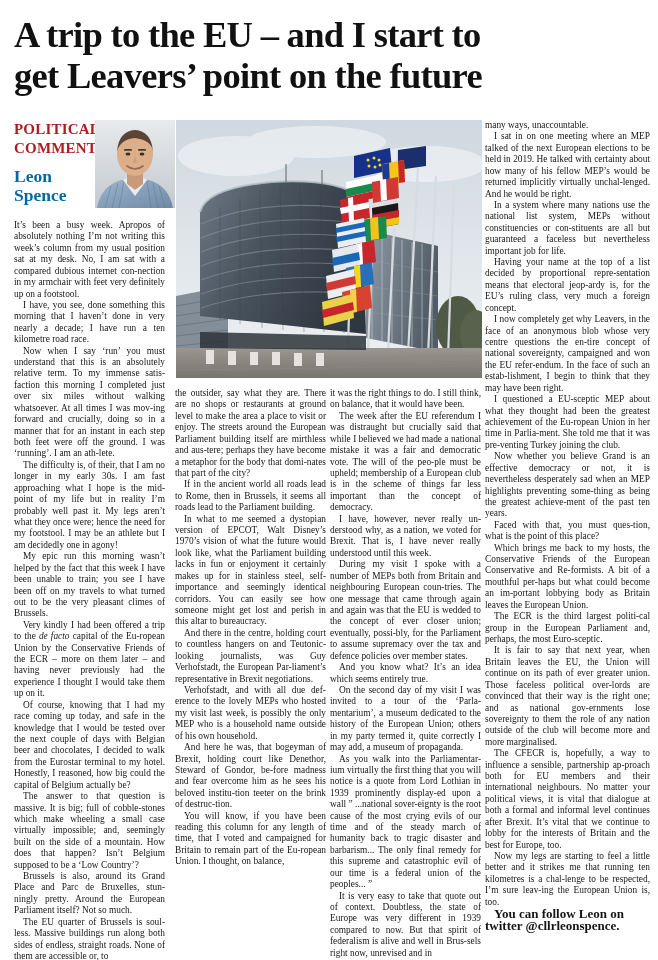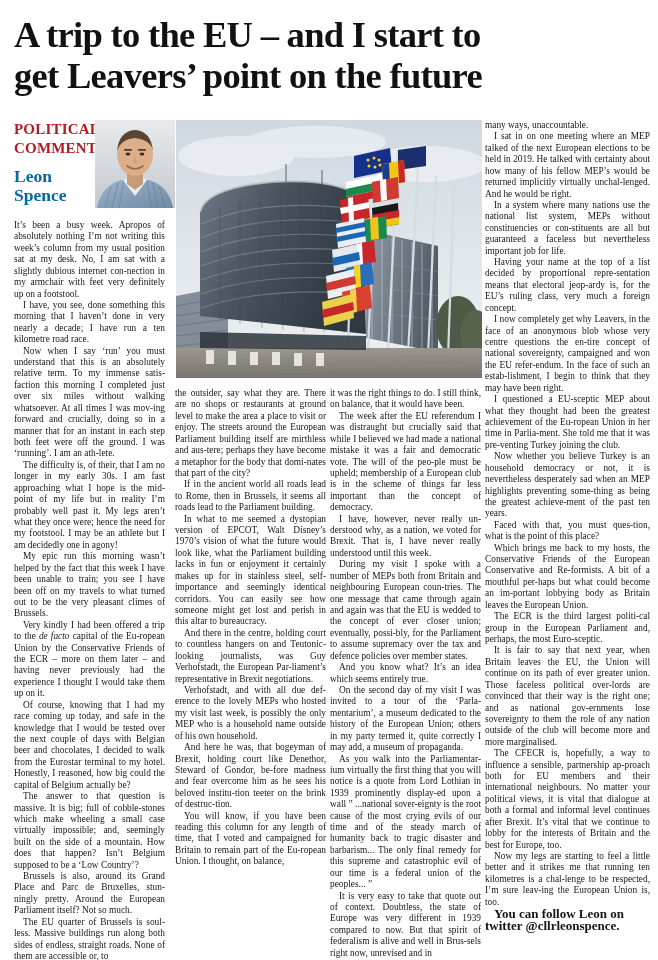--- a/index.html
+++ b/index.html
@@ -364,21 +364,21 @@
           <rect x="140" y="233" width="8" height="13"></rect>
         </g>
 
         <path d="M24 212 L190 216 L190 230 L24 228 Z" fill="#2b333a" opacity="0.85"></path>
       </svg>
     </div>
   </div>
 
   <div class="columns">
     <div class="col" id="col1">
-        <p class="noindent">It’s been a busy week. Apropos of absolutely nothing I’m not writing this week’s column from my usual position sat at my desk. No, I am sat with a slightly dubious internet con-nection in my armchair with feet very definitely up on a footstool.</p>
+        <p class="noindent">It’s been a busy week. Apropos of absolutely nothing I’m not writing this week’s column from my usual position sat at my desk. No, I am sat with a compared dubious internet con-nection in my armchair with feet very definitely up on a footstool.</p>
         <p>I have, you see, done something this morning that I haven’t done in very nearly a decade; I have run a ten kilometre road race.</p>
         <p>Now when I say ‘run’ you must understand that this is an absolutely relative term. To my immense satis-faction this morning I completed just over six miles without walking whatsoever. At all times I was mov-ing forward and crucially, doing so in a manner that for an instant in each step both feet were off the ground. I was ‘running’. I am an ath-lete.</p>
         <p>The difficulty is, of their, that I am no longer in my early 30s. I am fast approaching what I hope is the mid-point of my life but in reality I’m probably well past it. My legs aren’t what they once were; hence the need for my footstool. I may be an athlete but I am decidedly one in agony!</p>
         <p>My epic run this morning wasn’t helped by the fact that this week I have been unable to train; you see I have been off on my travels to what turned out to be the very pleasant climes of Brussels.</p>
         <p>Very kindly I had been offered a trip to the <i>de facto</i> capital of the Eu-ropean Union by the Conservative Friends of the ECR – more on them later – and having never previously had the experience I thought I would take them up on it.</p>
         <p>Of course, knowing that I had my race coming up today, and safe in the knowledge that I would be tested over the next couple of days with Belgian beer and chocolates, I decided to walk from the Eurostar terminal to my hotel. Honestly, I reasoned, how big could the capital of Belgium actually be?</p>
         <p>The answer to that question is massive. It is big; full of cobble-stones which make wheeling a small case virtually impossible; and, seemingly built on the side of a mountain. How does that happen? Isn’t Belgium supposed to be a ‘Low Country’?</p>
         <p>Brussels is also, around its Grand Place and Parc de Bruxelles, stun-ningly pretty. Around the European Parliament itself? Not so much.</p>
         <p>The EU quarter of Brussels is soul-less. Massive buildings run along both sides of endless, straight roads. None of them are accessible or, to</p>
       </div>
@@ -401,21 +401,21 @@
         <p>As you walk into the Parliamentar-ium virtually the first thing that you will notice is a quote from Lord Lothian in 1939 prominently display-ed upon a wall ” ...national sover-eignty is the root cause of the most crying evils of our time and of the steady march of humanity back to tragic disaster and barbarism... The only final remedy for this supreme and catastrophic evil of our time is a federal union of the peoples... ”</p>
         <p>It is very easy to take that quote out of context. Doubtless, the state of Europe was very different in 1939 compared to now. But that spirit of federalism is alive and well in Brus-sels right now, unrevised and in</p>
       </div>
     <div class="col" id="col4">
         <p class="noindent">many ways, unaccountable.</p>
         <p>I sat in on one meeting where an MEP talked of the next European elections to be held in 2019. He talked with certainty about how many of his fellow MEP’s would be returned implicitly virtually unchal-lenged. And he would be right.</p>
         <p>In a system where many nations use the national list system, MEPs without constituencies or con-stituents are all but guaranteed a faceless but nevertheless important job for life.</p>
         <p>Having your name at the top of a list decided by proportional repre-sentation means that electoral jeop-ardy is, for the EU’s ruling class, very much a foreign concept.</p>
         <p>I now completely get why Leavers, in the face of an anonymous blob whose very centre questions the en-tire concept of national sovereignty, campaigned and won the EU refer-endum. In the face of such an estab-lishment, I begin to think that they may have been right.</p>
         <p>I questioned a EU-sceptic MEP about what they thought had been the greatest achievement of the Eu-ropean Union in her time in Parlia-ment. She told me that it was pre-venting Turkey joining the club.</p>
-        <p>Now whether you believe Turkey is an household democracy or not, it is nevertheless desperately sad when an MEP highlights preventing some-thing as being the greatest achieve-ment of the past ten years.</p>
+        <p>Now whether you believe Grand is an effective democracy or not, it is nevertheless desperately sad when an MEP highlights preventing some-thing as being the greatest achieve-ment of the past ten years.</p>
         <p>Faced with that, you must ques-tion, what is the point of this place?</p>
         <p>Which brings me back to my hosts, the Conservative Friends of the European Conservative and Re-formists. A bit of a mouthful per-haps but what could become an im-portant lobbying body as Britain leaves the European Union.</p>
         <p>The ECR is the third largest politi-cal group in the European Parliament and, perhaps, the most Euro-sceptic.</p>
         <p>It is fair to say that next year, when Britain leaves the EU, the Union will continue on its path of ever greater union. Those faceless political over-lords are convinced that their way is the right one; and as national gov-ernments lose sovereignty to them the role of any nation outside of the club will become more and more marginalised.</p>
         <p>The CFECR is, hopefully, a way to influence a sensible, partnership ap-proach both for EU members and their international neighbours. No matter your political views, it is vital that dialogue at both a formal and informal level continues after Brexit. It’s vital that we continue to lobby for the interests of Britain and the best for Europe, too.</p>
         <p>Now my legs are starting to feel a little better and it strikes me that running ten kilometres is a chal-lenge to be respected, I’m sure leav-ing the European Union is, too.</p>
         <p class="signoff">You can follow Leon on twitter @cllrleonspence.</p>
       </div>
   </div>
 

